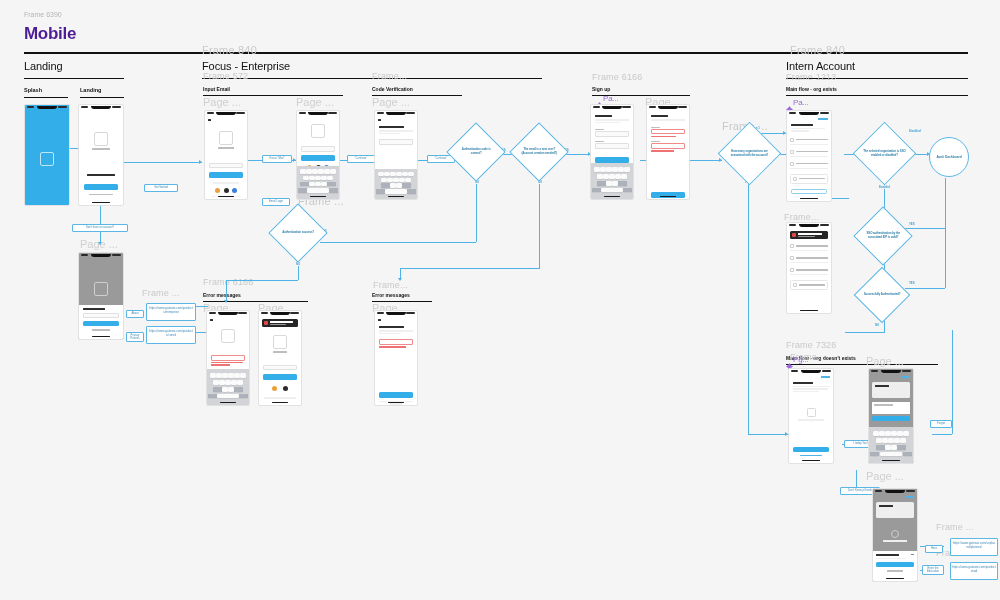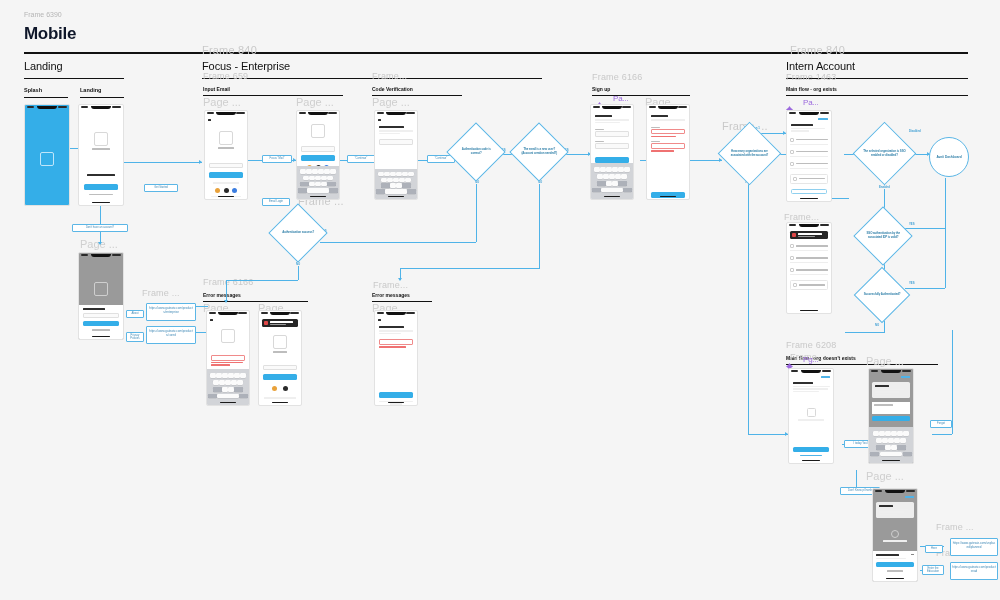--- a/index.html
+++ b/index.html
@@ -13,30 +13,30 @@
 
   
   .frame-ghost {
     position:absolute; color:#c9c9c9; font-weight:400;
     white-space:nowrap; letter-spacing:0.2px; pointer-events:none;
   }
   .page-ghost {
     position:absolute; color:#cfcfcf; font-size:11px; white-space:nowrap;
   }
   .doc-kicker { position:absolute; font-size:7px; color:#b5b5b5; }
-  .doc-title  { position:absolute; font-size:17px; font-weight:700; color:#0f172a; letter-spacing:-0.3px; }
+  .doc-title  { position:absolute; font-size:17px; font-weight:700; color:#4c1d95; letter-spacing:-0.3px; }
   .sec-title  { position:absolute; font-size:11px; font-weight:400; color:#111; letter-spacing:-0.1px; }
   .sub-title  { position:absolute; font-size:5.5px; font-weight:700; color:#111; }
   .col-label  { position:absolute; font-size:5px; font-weight:700; color:#111; }
   .rule { position:absolute; background:#111; }
   .rule-thick { height:1.6px; }
   .rule-thin  { height:0.8px; }
 
   
-  .comp-badge { position:absolute; display:flex; align-items:center; gap:10px; }
+  .comp-badge { position:absolute; display:flex; align-items:center; gap:0; }
   .comp-badge .dia { width:7px; height:7px; color:#8b4dd8; }
   .comp-badge .txt { font-size:8px; color:#9c6ade; letter-spacing:-0.2px; }
 
   
   .phone {
     position:absolute; background:#fff; border:0.5px solid #e2e2e2;
     border-radius:2px; overflow:hidden;
   }
   .phone.blue { background:#34aee8; }
   .phone.grey { background:#9a9a9a; }
@@ -126,44 +126,44 @@
   <div class="rule rule-thin" style="left:24px; top:78px; width:100px;"></div>
 
   <div class="frame-ghost" style="left:202px; top:44px; font-size:11px;">Frame 840</div>
   <div class="sec-title" style="left:202px; top:60px;">Focus - Enterprise</div>
   <div class="rule rule-thin" style="left:202px; top:78px; width:340px;"></div>
 
   <div class="frame-ghost" style="left:790px; top:44px; font-size:11px;">Frame 840</div>
   <div class="sec-title" style="left:786px; top:60px;">Intern Account</div>
   <div class="rule rule-thin" style="left:786px; top:78px; width:182px;"></div>
 
-  <div class="frame-ghost" style="left:203px; top:71px; font-size:9px;">Frame 659</div>
+  <div class="frame-ghost" style="left:203px; top:71px; font-size:9px;">Frame 572</div>
   <div class="col-label" style="left:203px; top:86px;">Input Email</div>
   <div class="rule rule-thin" style="left:203px; top:95px; width:140px;"></div>
 
   <div class="frame-ghost" style="left:372px; top:71px; font-size:9px;">Frame...</div>
   <div class="col-label" style="left:372px; top:86px;">Code Verification</div>
   <div class="rule rule-thin" style="left:372px; top:95px; width:90px;"></div>
 
   <div class="frame-ghost" style="left:592px; top:72px; font-size:9px;">Frame 6166</div>
   <div class="col-label" style="left:592px; top:86px;">Sign up</div>
   <div class="rule rule-thin" style="left:592px; top:95px; width:98px;"></div>
 
-  <div class="frame-ghost" style="left:786px; top:72px; font-size:9px;">Frame 1463</div>
+  <div class="frame-ghost" style="left:786px; top:72px; font-size:9px;">Frame 1213</div>
   <div class="col-label" style="left:786px; top:86px;">Main flow - org exists</div>
   <div class="rule rule-thin" style="left:786px; top:95px; width:182px;"></div>
 
   <div class="frame-ghost" style="left:203px; top:277px; font-size:9px;">Frame 6166</div>
   <div class="col-label" style="left:203px; top:292px;">Error messages</div>
   <div class="rule rule-thin" style="left:203px; top:301px; width:105px;"></div>
 
   <div class="col-label" style="left:372px; top:292px;">Error messages</div>
   <div class="rule rule-thin" style="left:372px; top:301px; width:60px;"></div>
 
-  <div class="frame-ghost" style="left:786px; top:340px; font-size:9px;">Frame 6208</div>
+  <div class="frame-ghost" style="left:786px; top:340px; font-size:9px;">Frame 7326</div>
   <div class="col-label" style="left:786px; top:355px;">Main flow - org doesn't exists</div>
   <div class="rule rule-thin" style="left:786px; top:364px; width:152px;"></div>
 
   <div class="sub-title" style="left:24px; top:87px;">Splash</div>
   <div class="rule rule-thin" style="left:24px; top:97px; width:44px;"></div>
   <div class="sub-title" style="left:80px; top:87px;">Landing</div>
   <div class="rule rule-thin" style="left:80px; top:97px; width:44px;"></div>
 
   <div id="ghosts">
       <div class="frame-ghost" style="left:298px; top:195px; font-size:11px;">Frame ...</div>

